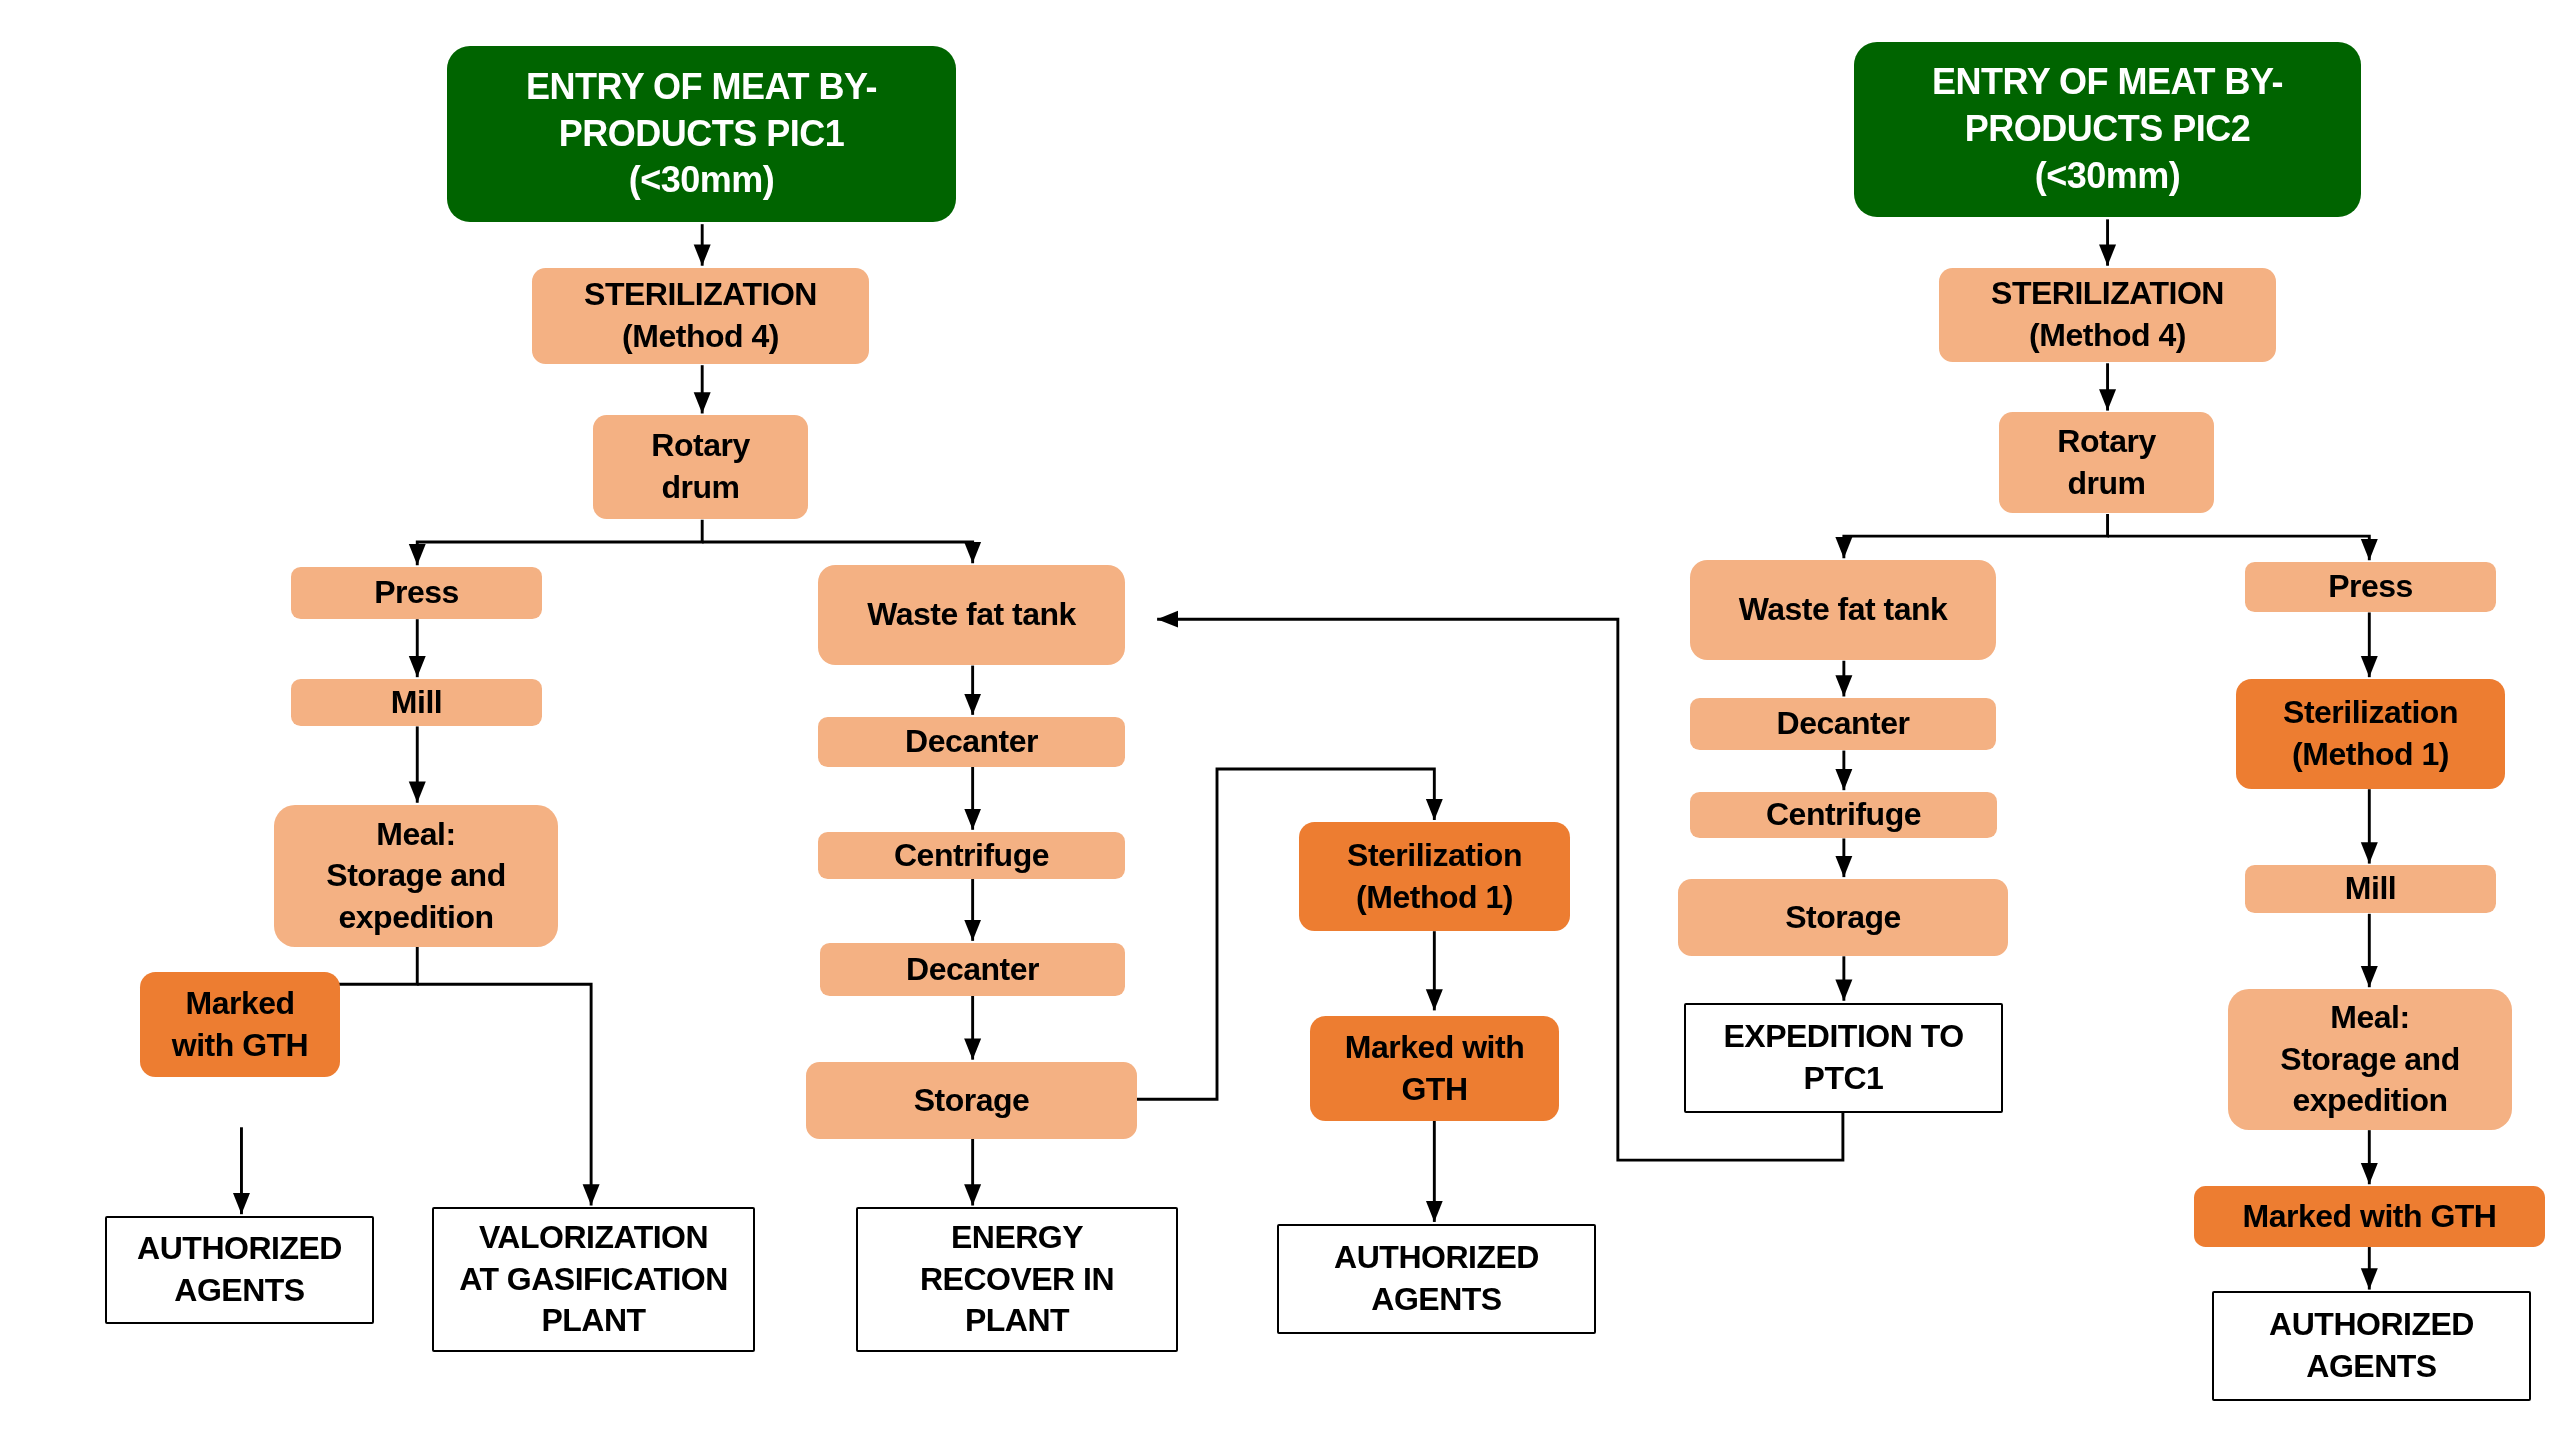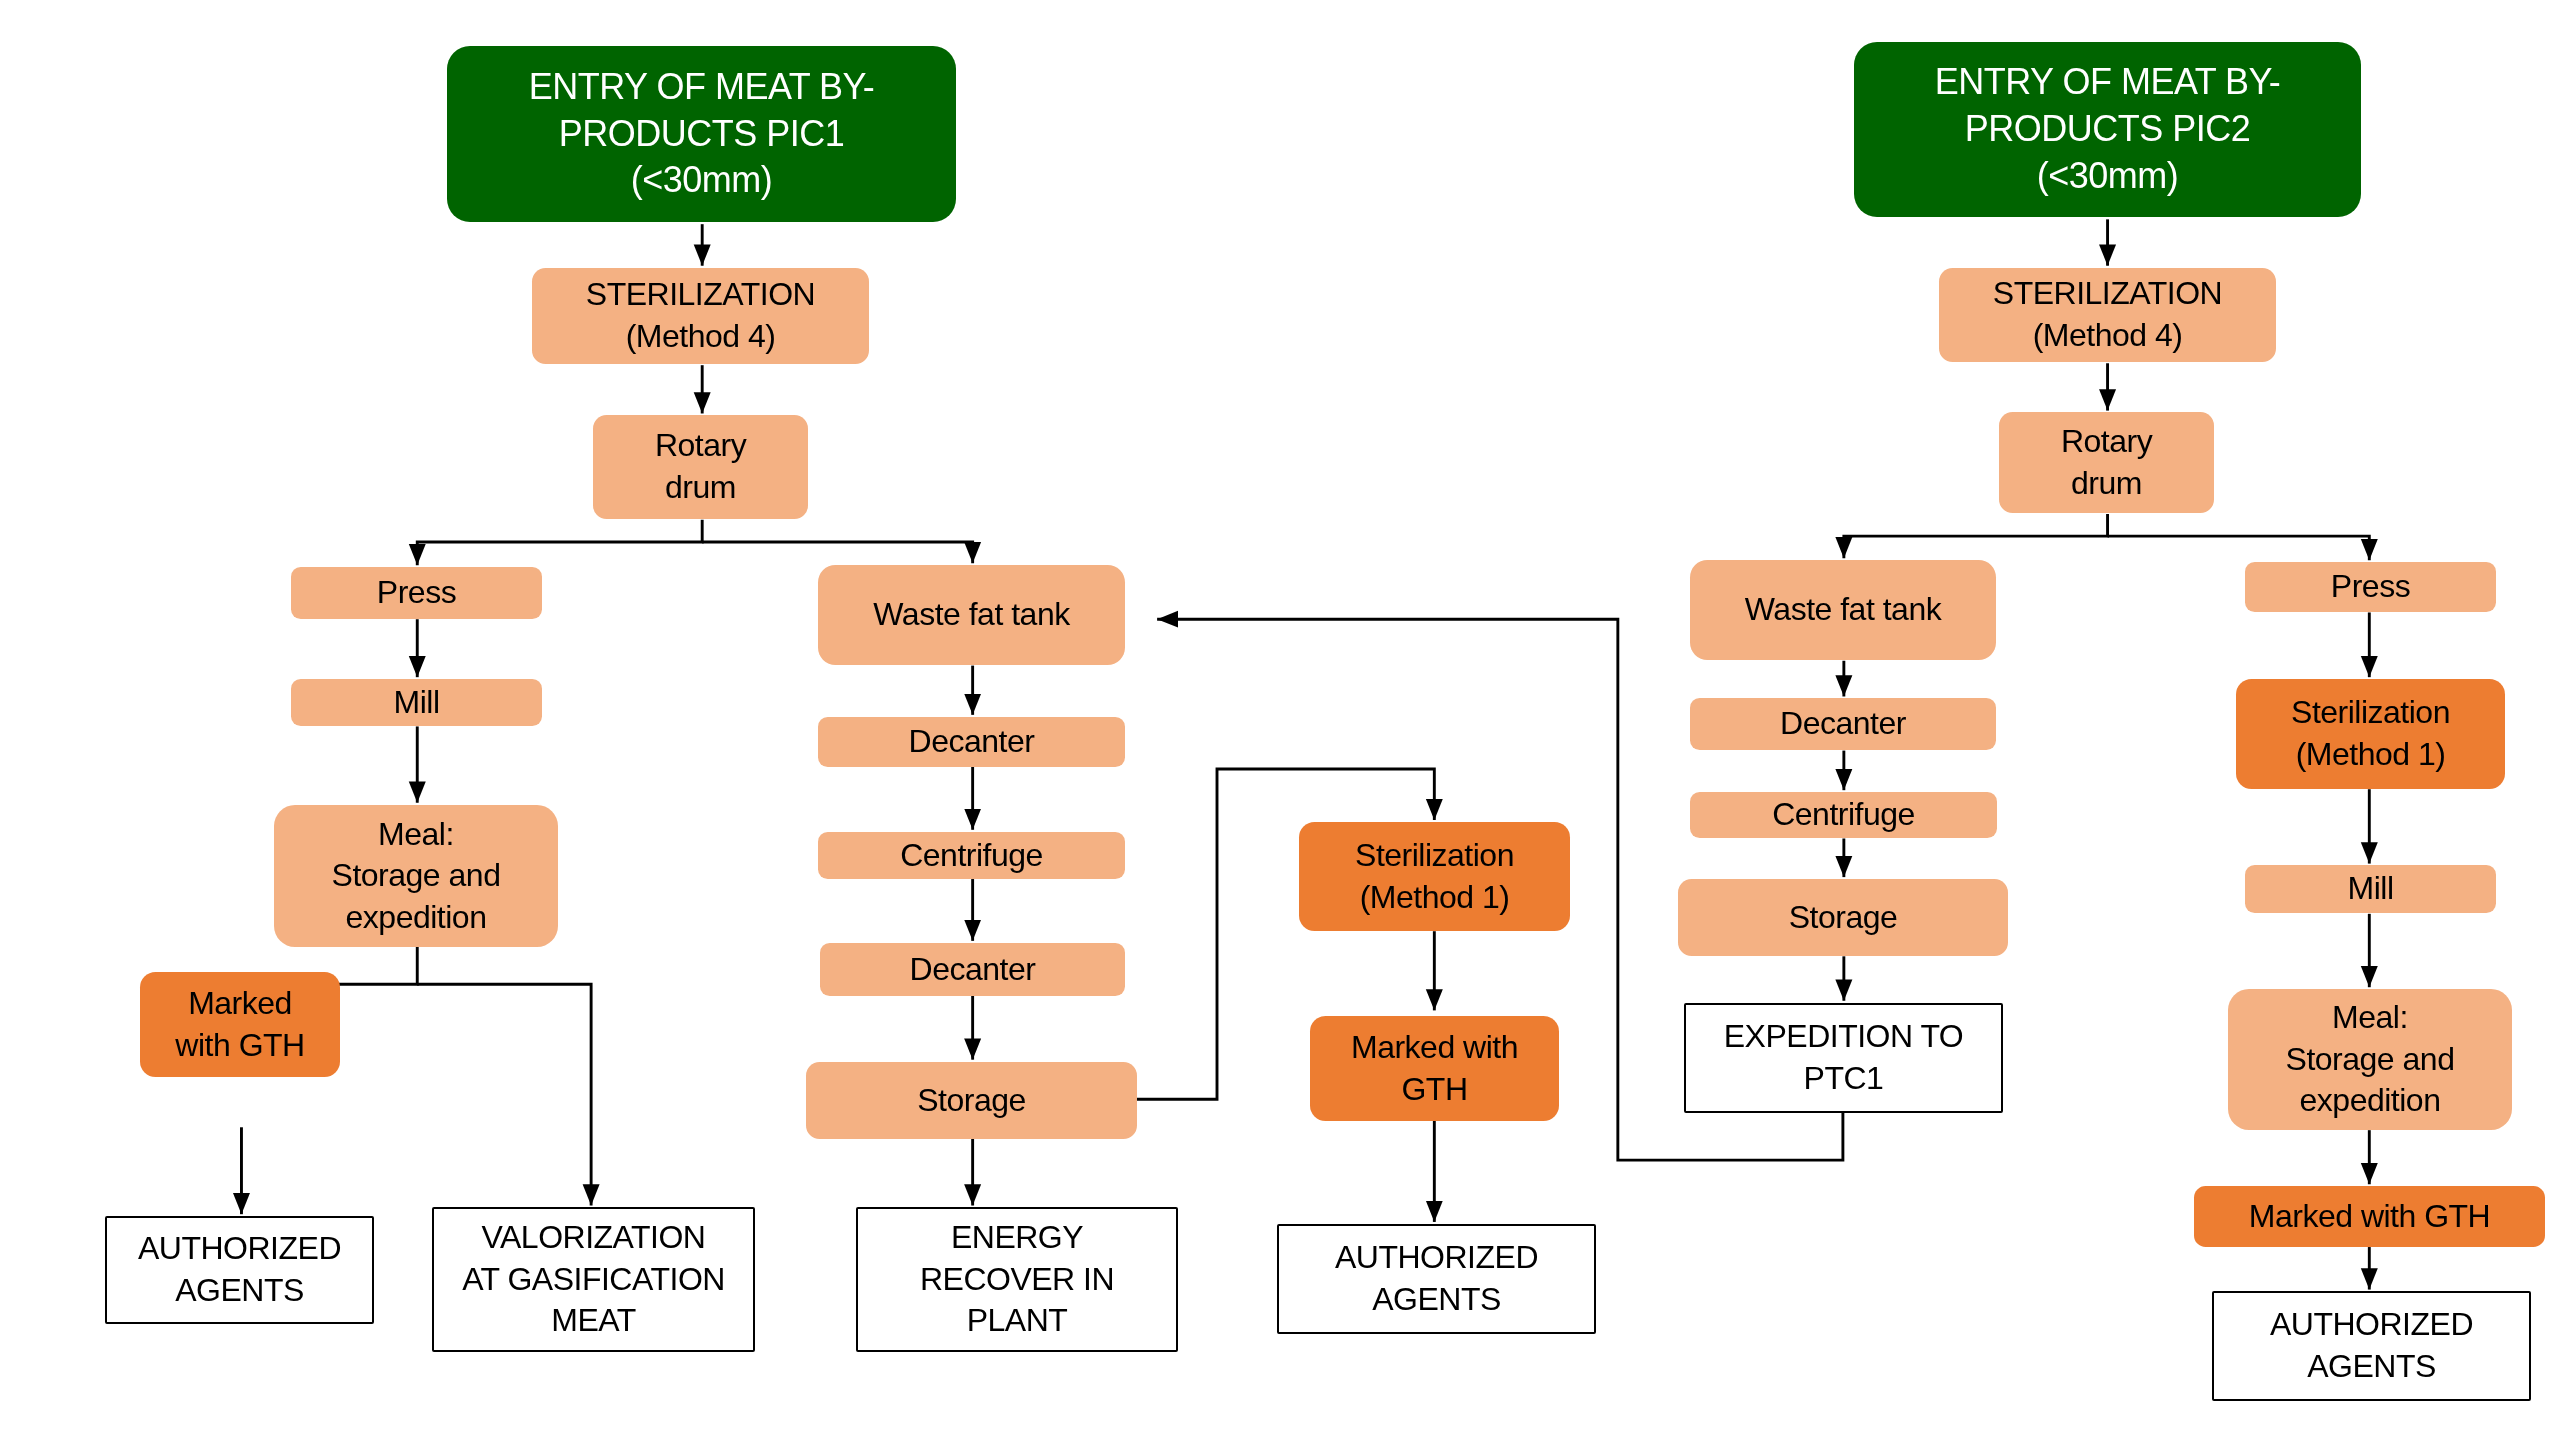--- a/index.html
+++ b/index.html
@@ -1,20 +1,20 @@
 <!DOCTYPE html>
 <html><head>
 <meta charset="utf-8">
 <style>
   html, body { margin:0; padding:0; background:#ffffff; }
   body { width:2576px; height:1449px; position:relative; overflow:hidden;
          font-family:"Liberation Sans", "DejaVu Sans", sans-serif; }
   #wires { position:absolute; left:0; top:0; width:2576px; height:1449px; z-index:1; }
   .node { position:absolute; box-sizing:border-box; display:flex; align-items:center;
-          justify-content:center; text-align:center; font-weight:normal; z-index:2;
+          justify-content:center; text-align:center; font-weight:bold; z-index:2;
           white-space:pre-line; line-height:1.3; letter-spacing:-0.5px; }
   .green  { background:#006400; color:#ffffff; border-radius:23px; font-size:36px; }
   .salmon { background:#F4B183; color:#000000; border-radius:13.5px; font-size:32px; }
   .orange { background:#ED7D31; color:#000000; border-radius:15.5px; font-size:32px; }
   .white  { background:#ffffff; color:#000000; border:2.9px solid #000; border-radius:2px; font-size:32px; }
 </style>
 </head>
 <body>
 
 <svg id="wires" xmlns="http://www.w3.org/2000/svg" width="2576" height="1449" viewBox="0 0 2667 1500">
@@ -76,21 +76,21 @@
 <div class="node salmon" style="left:291px;top:679px;width:251px;height:47px;border-radius:9.7px;">Mill</div>
 <div class="node salmon" style="left:274px;top:805px;width:284px;height:142px;border-radius:21px;">Meal:
 Storage and
 expedition</div>
 <div class="node orange" style="left:140px;top:972px;width:200px;height:105px;">Marked
 with GTH</div>
 <div class="node white" style="left:105px;top:1216px;width:269px;height:108px;">AUTHORIZED
 AGENTS</div>
 <div class="node white" style="left:432px;top:1207px;width:323px;height:145px;">VALORIZATION
 AT GASIFICATION
-MEAT</div>
+PLANT</div>
 
 <div class="node salmon" style="left:818px;top:565px;width:307px;height:100px;border-radius:17.4px;">Waste fat tank</div>
 <div class="node salmon" style="left:818px;top:717px;width:307px;height:50px;border-radius:9.7px;">Decanter</div>
 <div class="node salmon" style="left:818px;top:832px;width:307px;height:47px;border-radius:9.7px;">Centrifuge</div>
 <div class="node salmon" style="left:820px;top:943px;width:305px;height:53px;border-radius:9.7px;">Decanter</div>
 <div class="node salmon" style="left:806px;top:1062px;width:331px;height:77px;border-radius:13.5px;">Storage</div>
 <div class="node white" style="left:856px;top:1207px;width:322px;height:145px;">ENERGY
 RECOVER IN
 PLANT</div>
 

